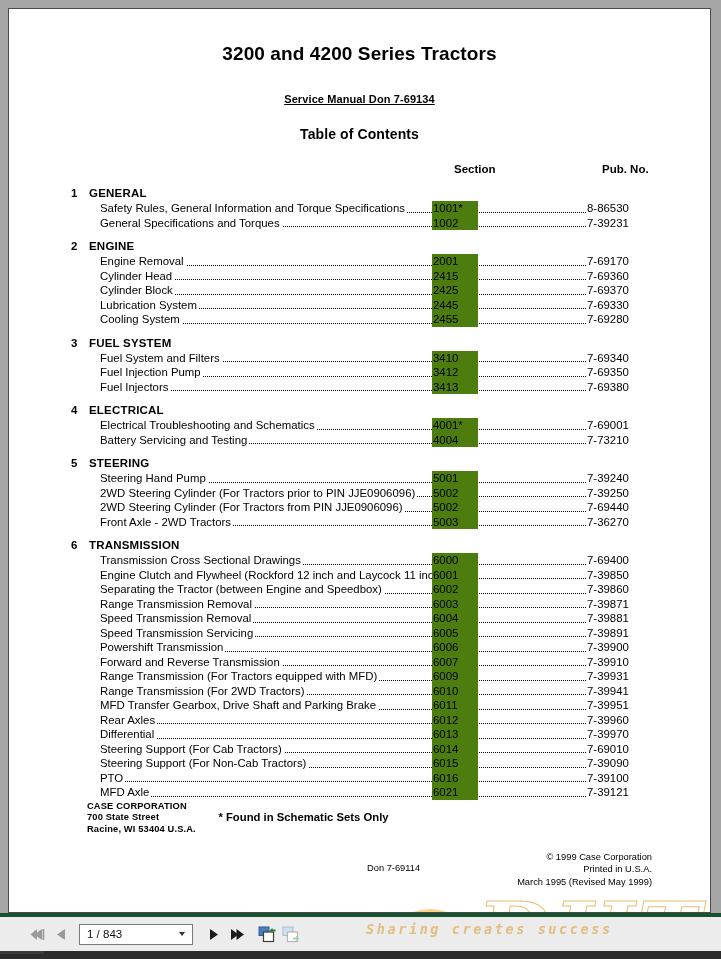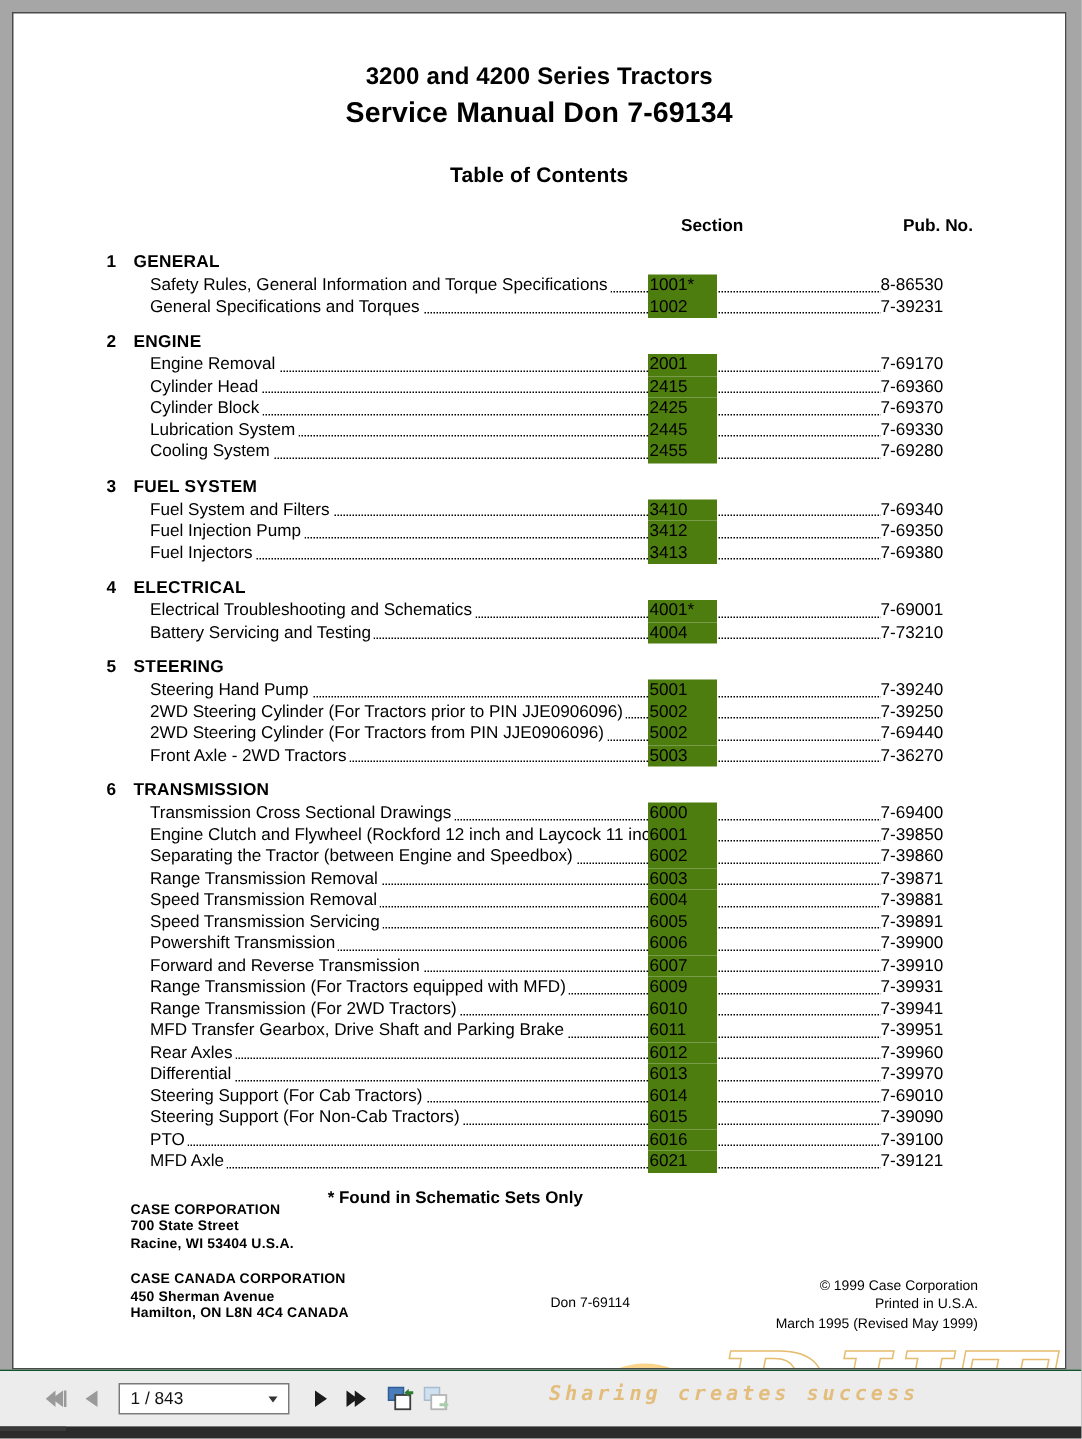--- a/index.html
+++ b/index.html
@@ -34,22 +34,22 @@
     padding: 0;
   }
 
   
   .doc-title {
     text-align: center;
     font-weight: bold;
     color: #000;
     letter-spacing: .1px;
   }
-  #title1 { font-size: 16px; margin-top: 34px; }
-  #title2 { font-size: 19px; margin-top: 4px; }
+  #title1 { font-size: 19px; margin-top: 34px; }
+  #title2 { font-size: 11px; margin-top: 28px; text-decoration: underline; }
   #title3 { font-size: 14px; margin-top: 21px; }
 
   
   #toc {
     position: relative;
     margin: 0;
     padding: 0 54px 0 62px;
   }
 
   .col-head {
@@ -209,21 +209,21 @@
     left: 371px; top: 866px;
     width: 100px; height: 100px;
   }
 
   
   #toolbar {
     position: absolute;
     left: 0; bottom: 8px;
     width: 721px; height: 38px;
     background: #ececec;
-    border-top: 1px solid #14532d;
+    border-top: 4px solid #14532d;
     display: flex;
     align-items: center;
     padding-left: 26px;
   }
   #toolbar-bottomline {
     position: absolute;
     left: 0; bottom: 0;
     width: 721px; height: 8px;
     background: #2b2b2b;
   }
@@ -597,25 +597,20 @@
           </div>
         <div id="footnote">* Found in Schematic Sets Only</div>
       </div>
 
       <div id="addr-block">
         <div class="addr1">
           <div>CASE CORPORATION</div>
           <div>700 State Street</div>
           <div>Racine, WI 53404 U.S.A.</div>
         </div>
-        <div class="addr2">
-          <div>CASE CANADA CORPORATION</div>
-          <div>450 Sherman Avenue</div>
-          <div>Hamilton, ON L8N 4C4 CANADA</div>
-        </div>
       </div>
 
       <div id="don-code">Don 7-69114</div>
 
       <div id="copyright">
         <div>© 1999 Case Corporation</div>
         <div>Printed in U.S.A.</div>
         <div>March 1995 (Revised May 1999)</div>
       </div>
 

